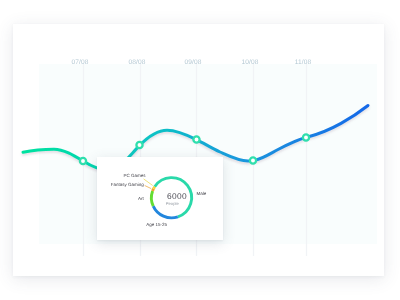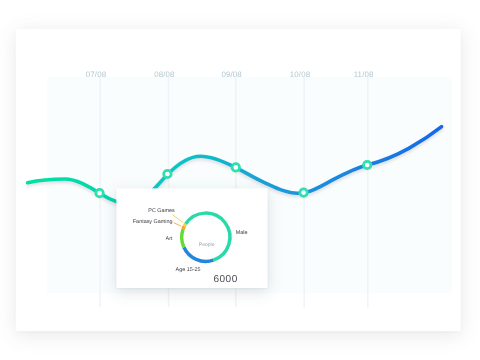--- a/index.html
+++ b/index.html
@@ -18,22 +18,22 @@
   .xlabel{position:absolute;top:59px;width:40px;text-align:center;
           transform:translateZ(0);font-size:6.6px;letter-spacing:0.1px;color:#b3c8d3;}
 
   svg.chart{position:absolute;left:0;top:0;width:400px;height:300px;}
 
   
   .card{position:absolute;left:97px;top:156.5px;width:126px;height:83px;background:#fff;
         box-shadow:0 3px 12px rgba(70,80,100,0.16),0 1px 2px rgba(70,80,100,0.07);}
   .donut{position:absolute;left:0;top:0;width:126px;height:83px;}
   .lbl{position:absolute;transform:translateZ(0);font-size:4.5px;white-space:nowrap;color:#3d3d45;}
-  .ctr-num{position:absolute;left:81px;top:34.5px;transform:translateZ(0);
-           font-size:8.4px;letter-spacing:0.35px;color:#4c4c55;margin-top:36px;}
+  .ctr-num{position:absolute;left:70px;top:34.5px;transform:translateZ(0);
+           font-size:8.4px;letter-spacing:0.35px;color:#4c4c55;}
   .ctr-sub{position:absolute;left:68.7px;top:44.3px;transform:translateZ(0);
            font-size:4.2px;color:#9aa0a8;}
 </style>
 </head>
 <body>
 
 <div id="root">
 
   <div class="panel">
     <div class="plot"></div>

